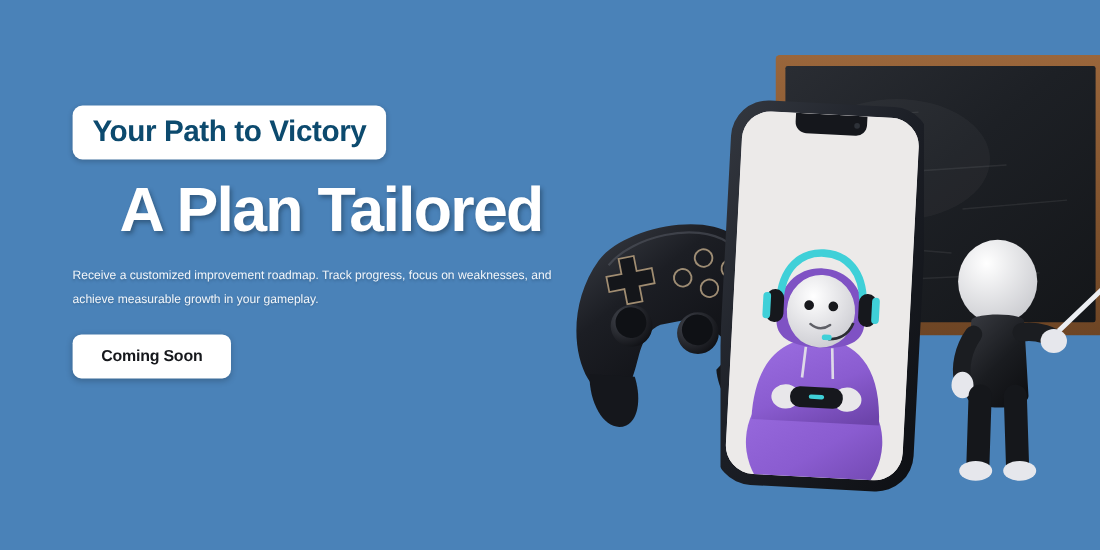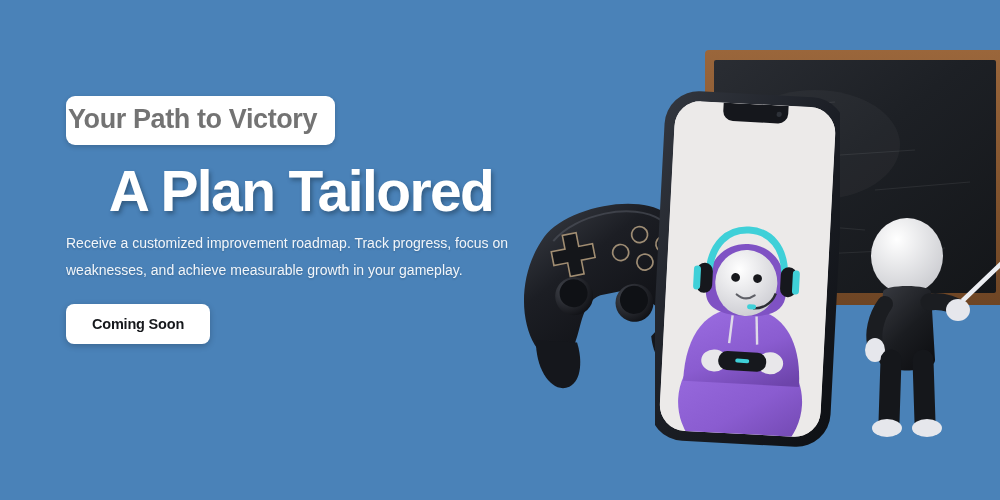--- a/index.html
+++ b/index.html
@@ -8,34 +8,34 @@
     font-family:"Liberation Sans", sans-serif;
     background:#4a82b8;
     position:relative;
   }
   .hero { position:absolute; inset:0; background:#4a82b8; overflow:hidden; }
 
   
   .copy { position:absolute; left:66px; top:96px; width:470px; z-index:40; }
 
   .badge {
-    display:inline-block; background:#ffffff; color:#737373;
+    display:inline-block; background:#ffffff; color:#0c4a6e;
     font-size:27px; font-weight:bold; letter-spacing:-.4px;
-    padding:10px 18px 12px 2px; border-radius:9px;
+    padding:10px 18px 12px 18px; border-radius:9px;
     box-shadow:0 2px 5px rgba(0,0,0,.18); line-height:1;
   }
   .headline {
     margin-top:17px; color:#ffffff; font-size:57px; font-weight:bold;
     line-height:1.03; letter-spacing:-1.6px;
     text-shadow:2px 3px 4px rgba(20,40,60,.42);
     text-align:center;
   }
   .headline .l2 { display:block; }
   .para {
-    margin-top:9px; color:#f2f6fa; font-size:14px; line-height:1.95;
+    margin-top:20px; color:#f2f6fa; font-size:11px; line-height:1.95;
     max-width:455px; text-shadow:0 1px 2px rgba(20,40,60,.25);
   }
   .cta {
     margin-top:20px; display:inline-block; background:#ffffff; color:#16181c;
     font-size:14.5px; font-weight:bold; padding:12px 26px; border-radius:8px;
     border:none; cursor:pointer; box-shadow:0 2px 6px rgba(0,0,0,.22);
     letter-spacing:-.2px;
   }
 
   

